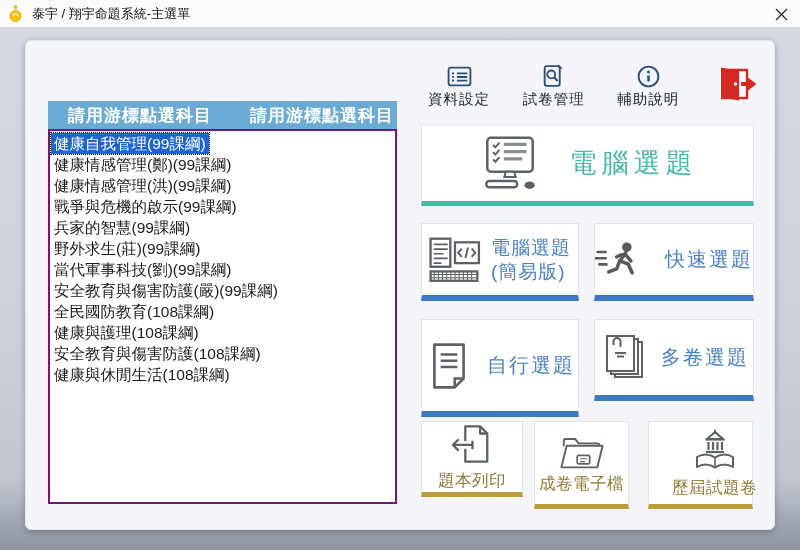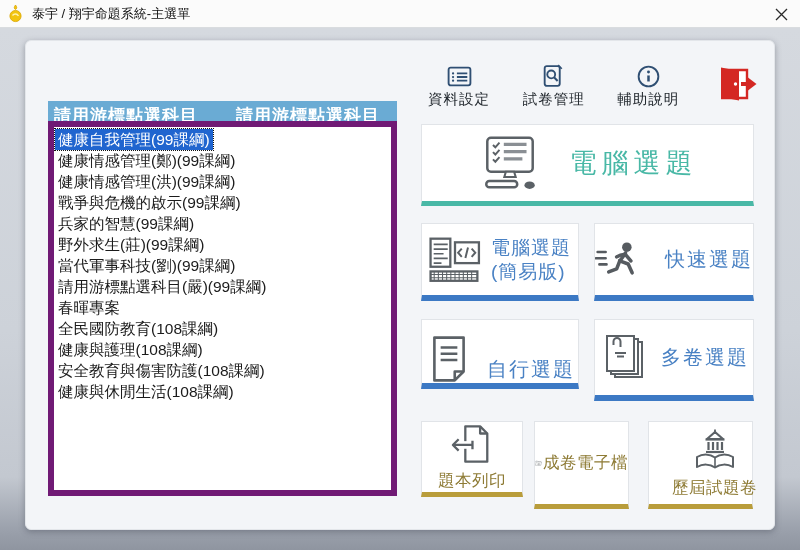--- a/index.html
+++ b/index.html
@@ -31,42 +31,42 @@
   
   .toolbar { position:absolute; left:402px; top:16px; width:330px; height:52px;
     display:flex; justify-content:space-between; align-items:flex-end; }
   .tool-item { display:flex; flex-direction:column; align-items:center; cursor:pointer; }
   .tool-label { font-size:14.5px; color:#22282e; letter-spacing:1px; white-space:nowrap; }
   .tool-item.exit { padding-bottom:1px; }
 
   
   .subjects-header { position:absolute; left:22px; top:60px; width:349px; height:28px;
     background:#6aabd4; color:#ffffff; font-weight:bold; font-size:17px;
-    display:flex; align-items:center; padding-left:6px; letter-spacing:1px; white-space:nowrap; overflow:hidden; }
+    display:flex; align-items:center; padding-left:20px; letter-spacing:1px; white-space:nowrap; overflow:hidden; }
   .subjects-header span + span { margin-left:38px; }
-  .subjects-list { position:absolute; left:22px; top:80px; width:349px; height:375px;
-    background:#ffffff; border:6px solid #701a75; padding:2px 1px; overflow:hidden; }
+  .subjects-list { position:absolute; left:22px; top:88px; width:349px; height:375px;
+    background:#ffffff; border:2px solid #701a75; padding:2px 1px; overflow:hidden; }
   .subject-row { line-height:21px; font-size:15.5px; color:#1b1b1b; white-space:nowrap; }
   .subject { display:inline-block; padding:0 3px; cursor:default; }
   .subject.selected { background:#2065cf; color:#ffffff; outline:1px dotted #111; outline-offset:0; }
 
   
   .btn { position:absolute; background:#ffffff; border:1px solid #e1e4e8;
     display:flex; align-items:center; justify-content:center; cursor:pointer; }
   .btn-teal { border-bottom:5px solid #49b8a6; }
   .btn-blue { border-bottom:6px solid #3c79c4; }
   .btn-gold { border-bottom:5px solid #b99d3b; }
 
   #btn-computer { left:395px; top:83px;  width:333px; height:82px; gap:28px; }
   #btn-simple   { left:395px; top:182px; width:158px; height:78px; gap:10px; }
   #btn-quick    { left:568px; top:182px; width:160px; height:78px; gap:24px; }
-  #btn-self     { left:395px; top:278px; width:158px; height:70px; gap:14px;align-items:flex-end; }
+  #btn-self     { left:395px; top:278px; width:158px; height:98px; gap:14px; }
   #btn-multi    { left:568px; top:278px; width:160px; height:82px; gap:12px; }
   #btn-print    { left:395px; top:380px; width:102px; height:76px; flex-direction:column; gap:5px; }
-  #btn-efile    { left:508px; top:380px; width:95px;  height:88px; flex-direction:row; gap:1px;justify-content:space-between; }
+  #btn-efile    { left:508px; top:380px; width:95px;  height:88px; flex-direction:column; gap:1px; }
   #btn-past     { left:622px; top:380px; width:105px; height:88px; flex-direction:column; gap:5px;padding-left:28px; }
 
   .big-label   { font-size:27px; color:#49b8a6; letter-spacing:5px; white-space:nowrap; }
   .blue-label  { font-size:20px; color:#4a82c4; letter-spacing:2px; white-space:nowrap; }
   .simple-label{ display:flex; flex-direction:column; align-items:flex-start; line-height:1.25; }
   .simple-label span { font-size:19px; color:#4a82c4; letter-spacing:1px; white-space:nowrap; }
   .gold-label  { font-size:16.5px; color:#8e7b35; letter-spacing:.5px; white-space:nowrap; }
 
   svg { display:block; }
 </style>
@@ -140,22 +140,21 @@
       </div>
 
       <div class="subjects-list">
         <div class="subject-row"><span class="subject selected">健康自我管理(99課綱)</span></div>
         <div class="subject-row"><span class="subject">健康情感管理(鄭)(99課綱)</span></div>
         <div class="subject-row"><span class="subject">健康情感管理(洪)(99課綱)</span></div>
         <div class="subject-row"><span class="subject">戰爭與危機的啟示(99課綱)</span></div>
         <div class="subject-row"><span class="subject">兵家的智慧(99課綱)</span></div>
         <div class="subject-row"><span class="subject">野外求生(莊)(99課綱)</span></div>
         <div class="subject-row"><span class="subject">當代軍事科技(劉)(99課綱)</span></div>
-        <div class="subject-row"><span class="subject">請用游標點選科目(嚴)(99課綱)</span></div>
-        <div class="subject-row"><span class="subject">春暉專案</span></div>
+        <div class="subject-row"><span class="subject">安全教育與傷害防護(嚴)(99課綱)</span></div>
         <div class="subject-row"><span class="subject">全民國防教育(108課綱)</span></div>
         <div class="subject-row"><span class="subject">健康與護理(108課綱)</span></div>
         <div class="subject-row"><span class="subject">安全教育與傷害防護(108課綱)</span></div>
         <div class="subject-row"><span class="subject">健康與休閒生活(108課綱)</span></div>
       </div>
 
       <div class="btn btn-teal" id="btn-computer">
         <svg width="64" height="54" viewBox="0 0 62 52" fill="none" stroke="#5b6166" stroke-width="2.4">
           <rect x="9" y="1.5" width="44" height="33" rx="3.5" fill="#fff"></rect>
           <path d="M14.5 8.5 l2.3 2.3 4-4.5 M14.5 15.5 l2.3 2.3 4-4.5 M14.5 22.5 l2.3 2.3 4-4.5" stroke-width="1.9"></path>

